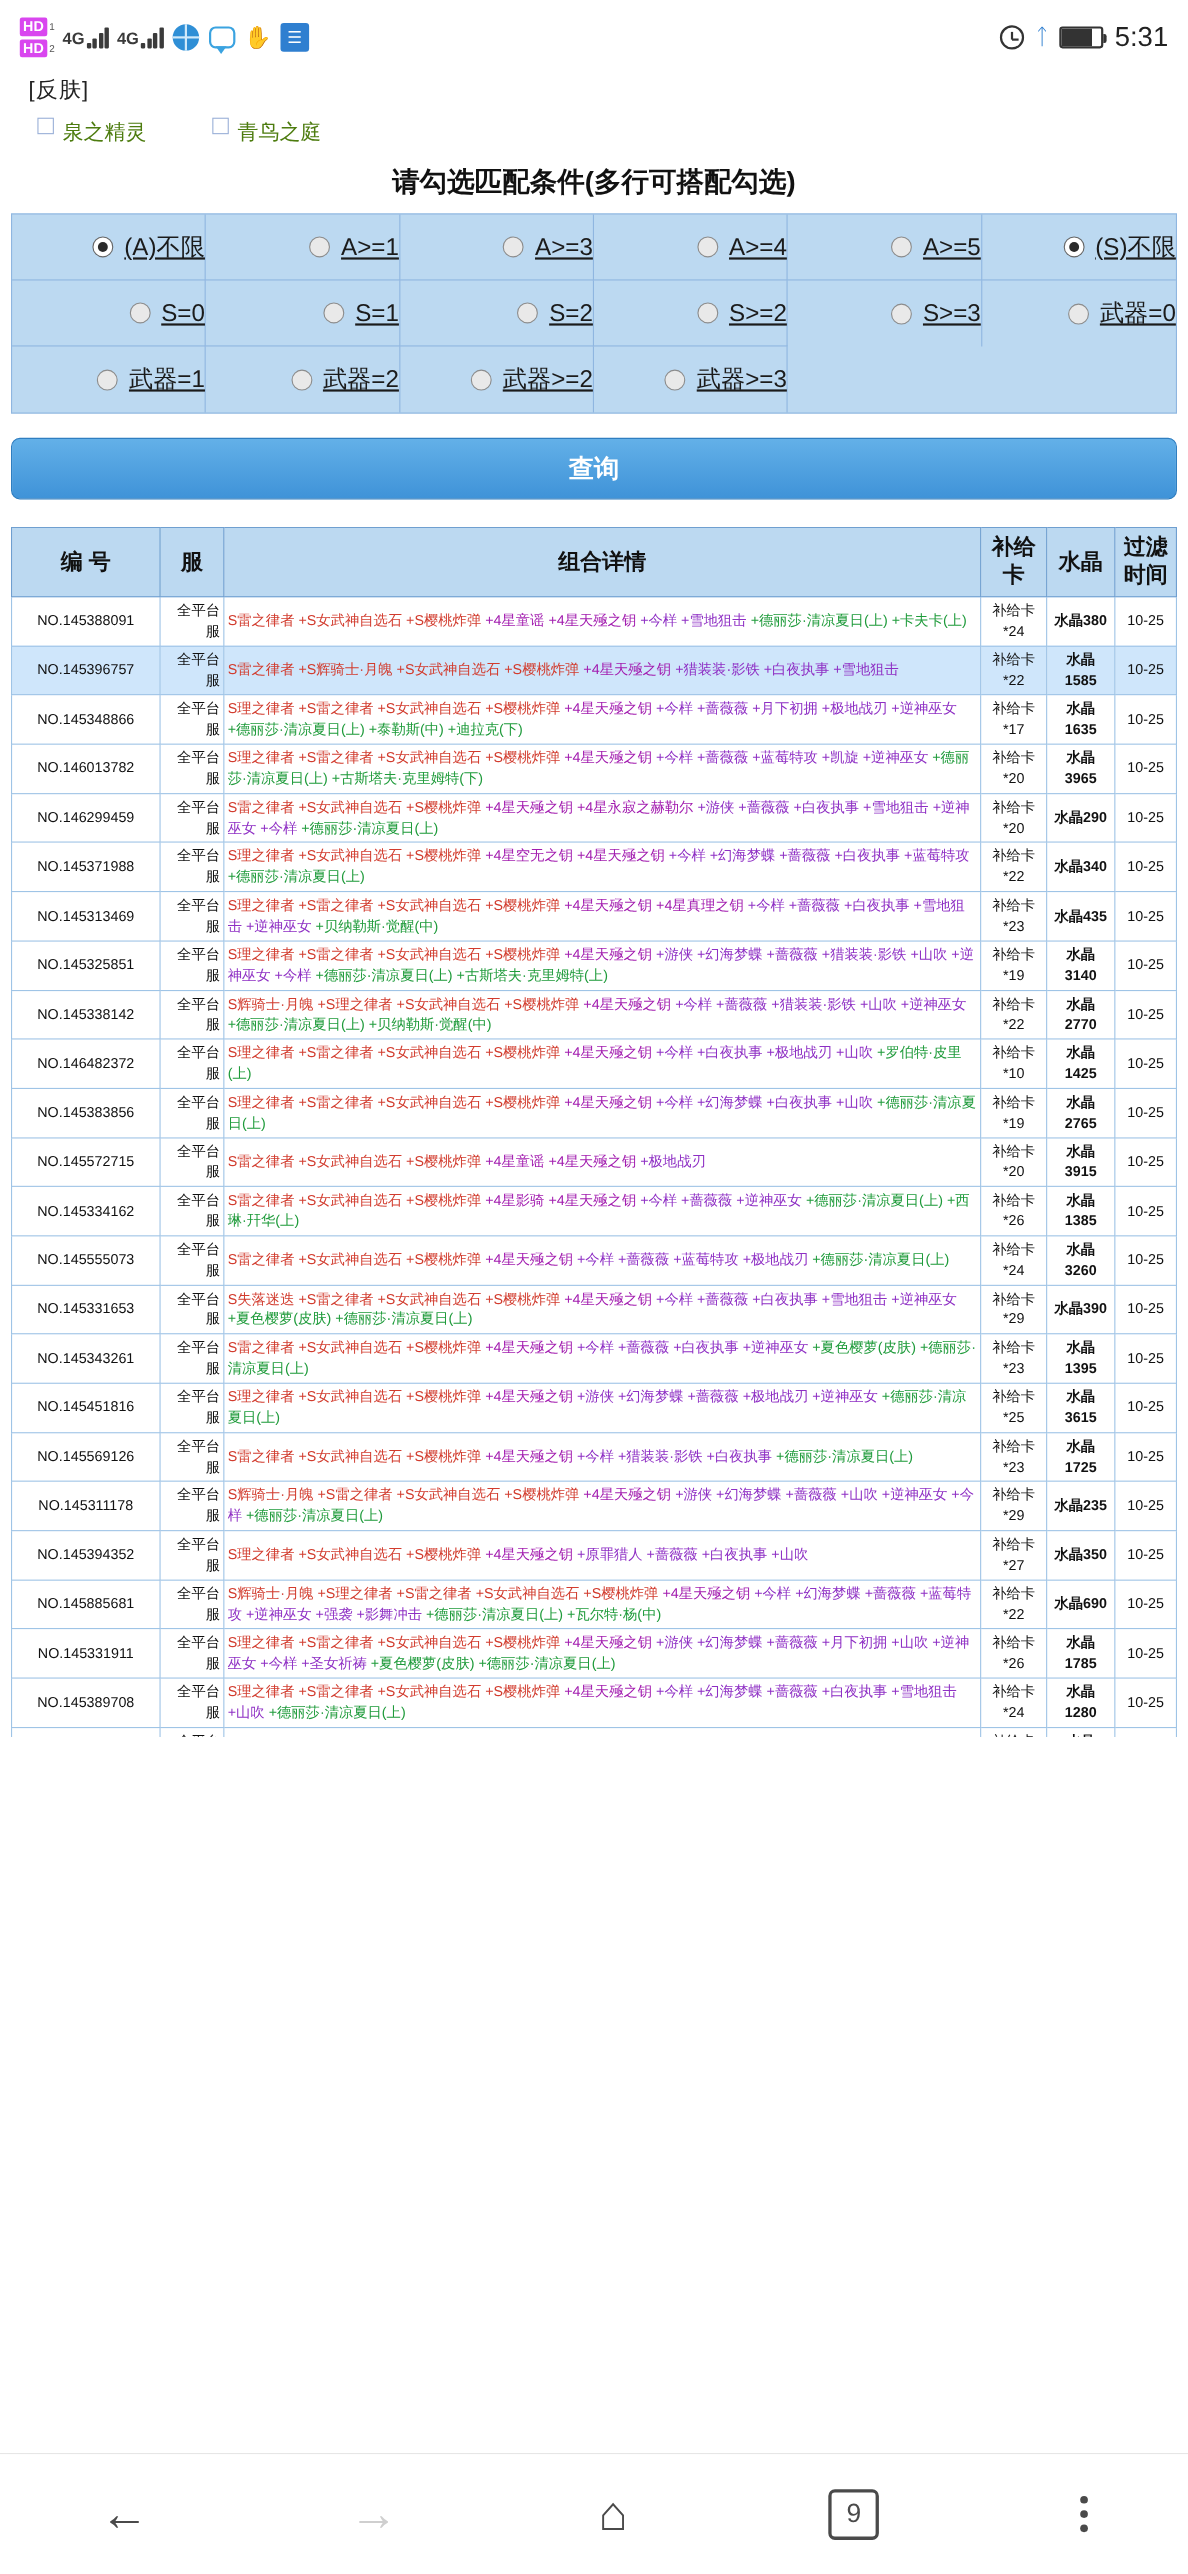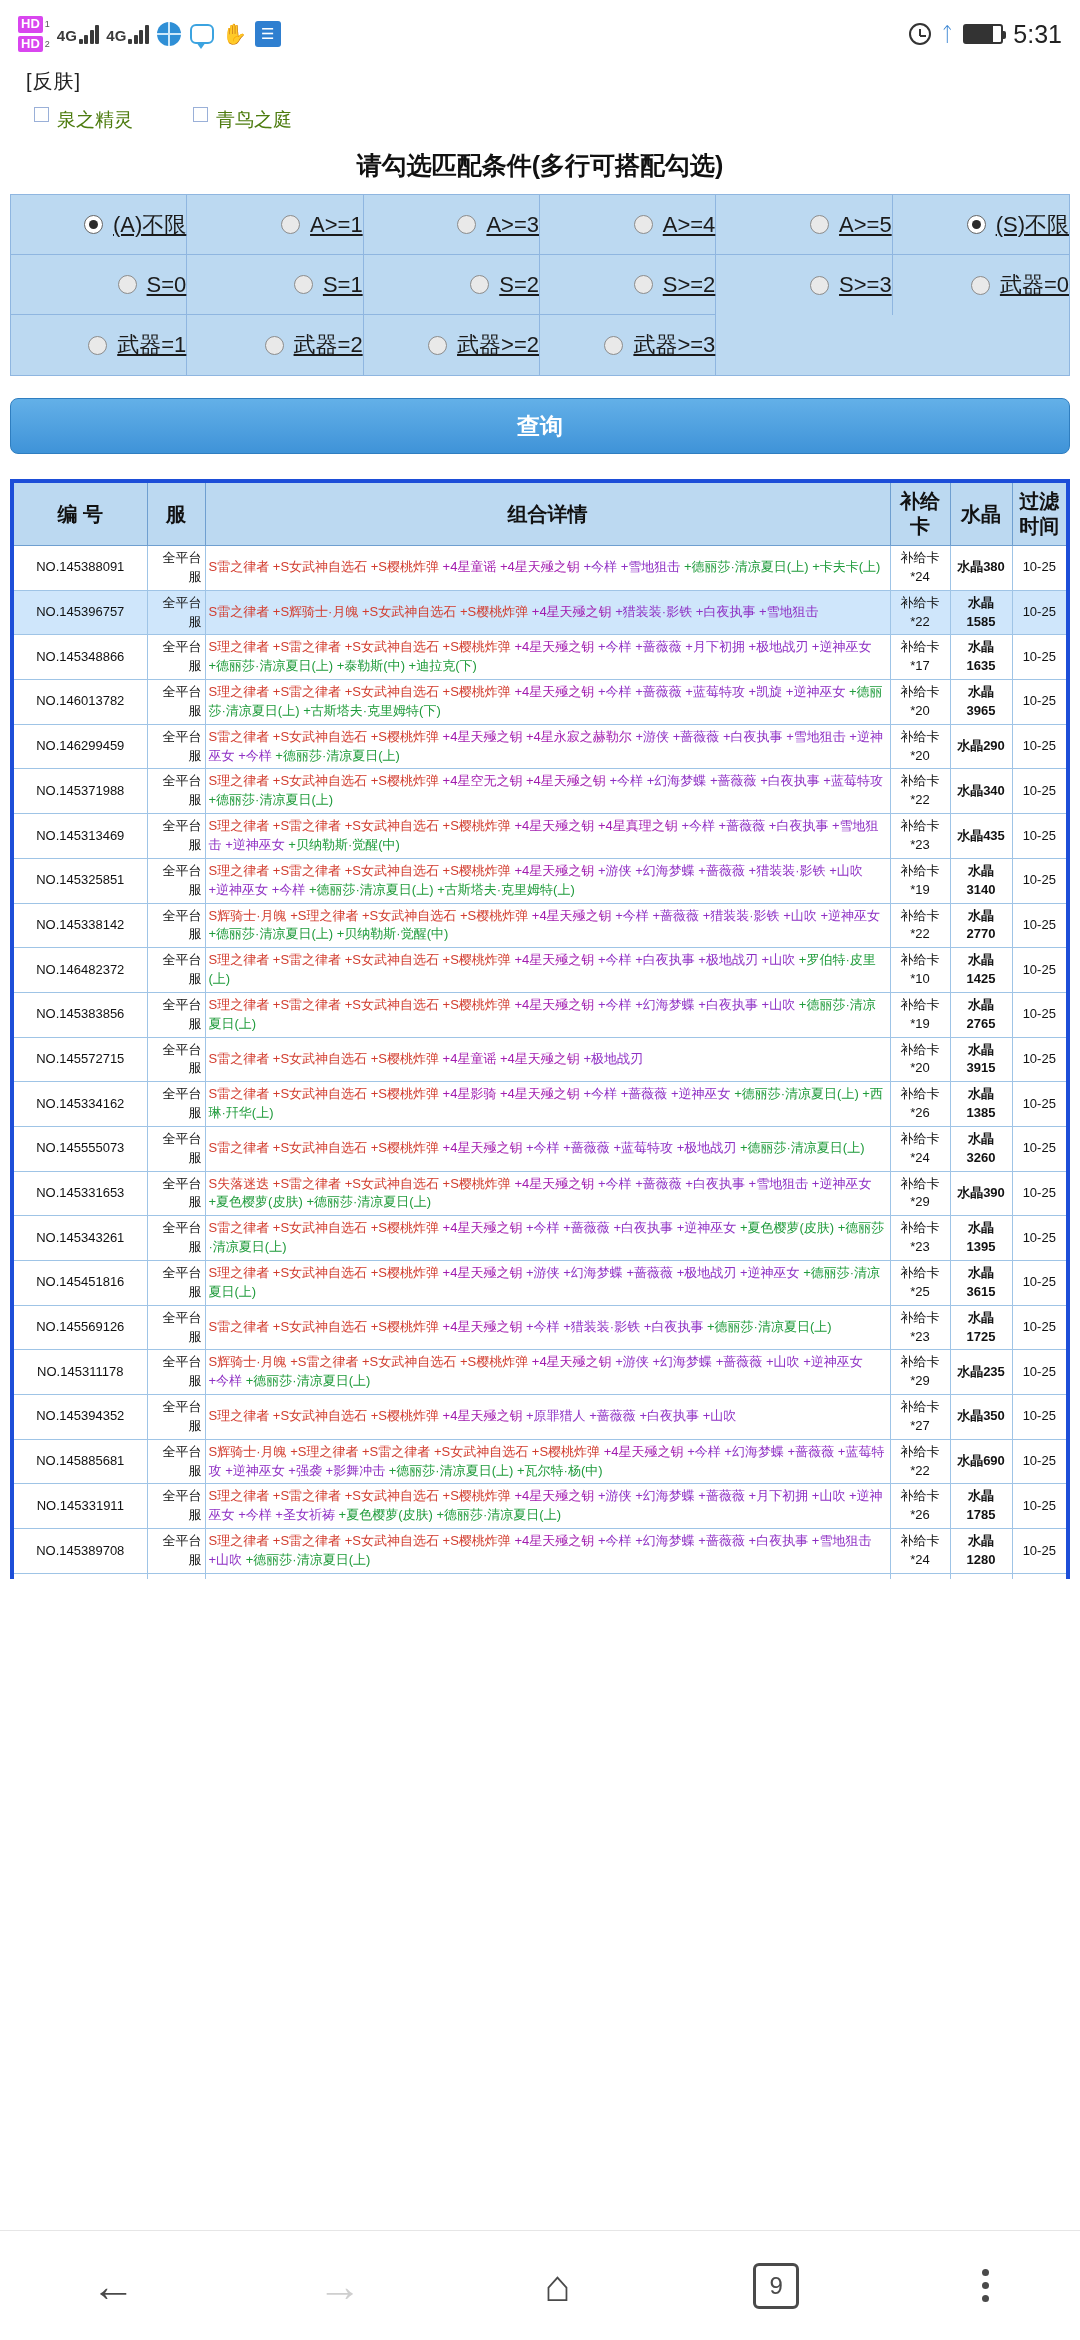--- a/index.html
+++ b/index.html
@@ -129,21 +129,21 @@
     border:1px solid #2f7ec0;
     color:#fff; font-size:23px; font-weight:bold;
     display:flex;align-items:center;justify-content:center;
     cursor:pointer;
   }
   
   table.result{
     width:100%;
     border-collapse:collapse;
     table-layout:fixed;
-    border:4px solid #1d4ed8;
+    border:1px solid #1d4ed8;
     padding-left:28px;
   }
   table.result th{
     background:#bcd9f1;
     border:1px solid #6f9fd0;
     font-size:20px; font-weight:bold; color:#111;
     padding:6px 2px;
     text-align:center;
     line-height:1.25;
   }

